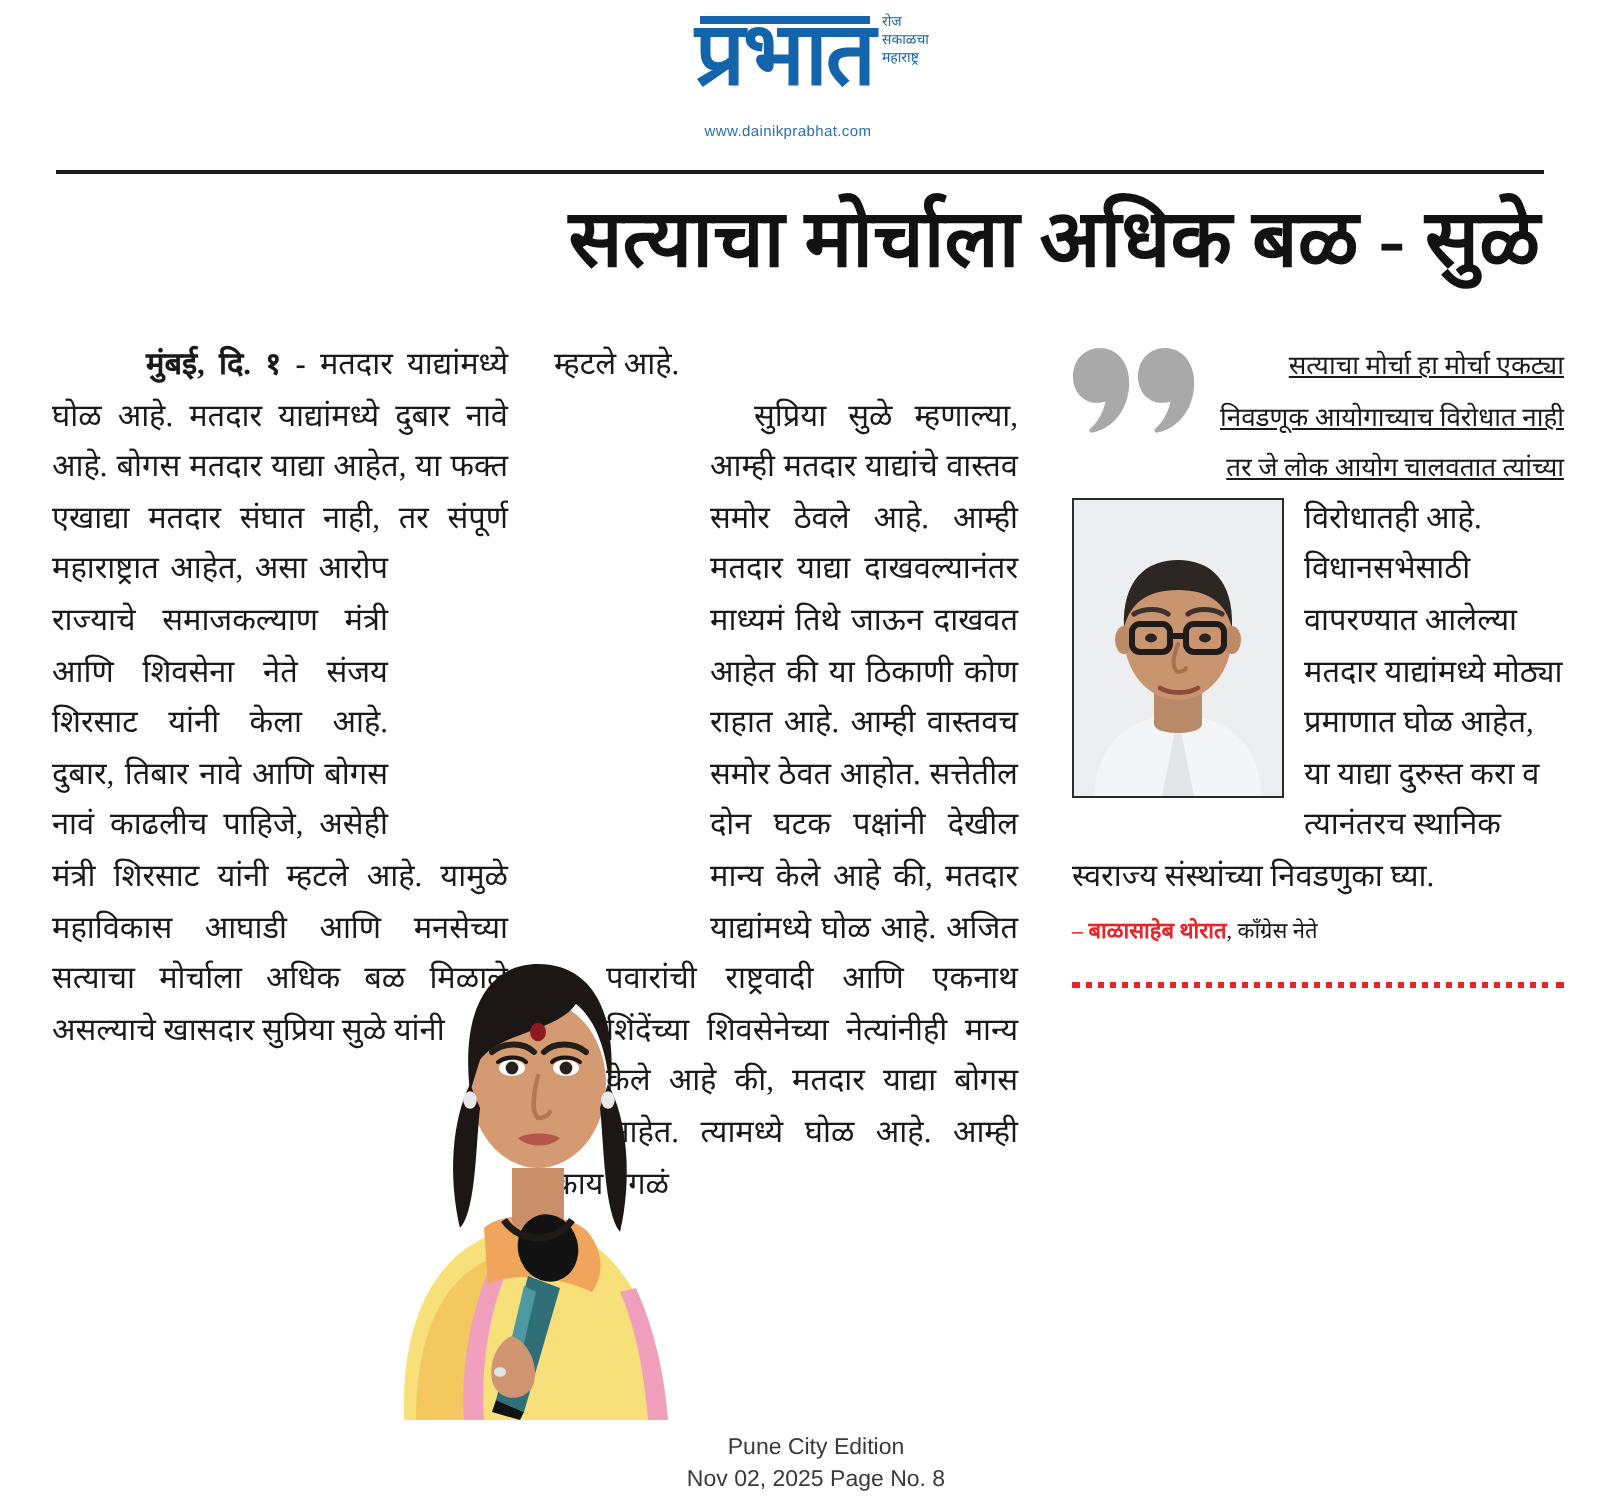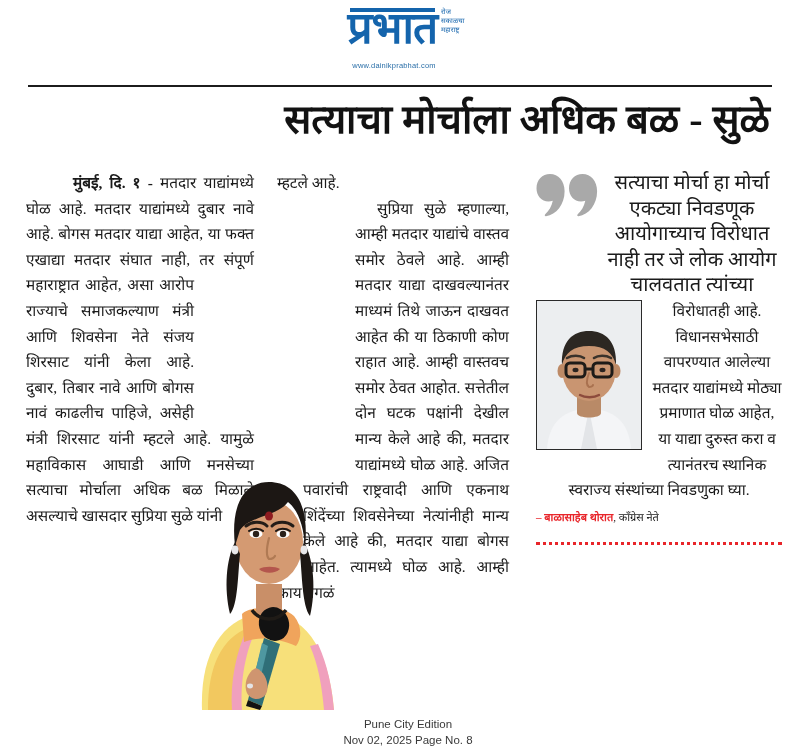--- a/index.html
+++ b/index.html
@@ -153,28 +153,29 @@
     position: absolute;
     left: 0;
     top: 2px;
     width: 62px;
     height: 46px;
     color: #a9a9a9;
     line-height: 0;
   }
   .quote-lines {
     padding-left: 66px;
-    font-size: 20px;
+    font-size: 13px;
     line-height: 25.6px;
-    text-align: center;
+    text-align: right;
+    text-decoration: underline;
   }
   .quote-body {
     font-size: 15.4px;
     line-height: 25.6px;
-    text-align: center;
+    text-align: left;
   }
   .portrait {
     float: left;
     width: 104px;
     height: 148px;
     margin: 2px 10px 2px 0;
     border: 1.5px solid #2a2a2a;
     background: #e9eaec;
     position: relative;
     overflow: hidden;

